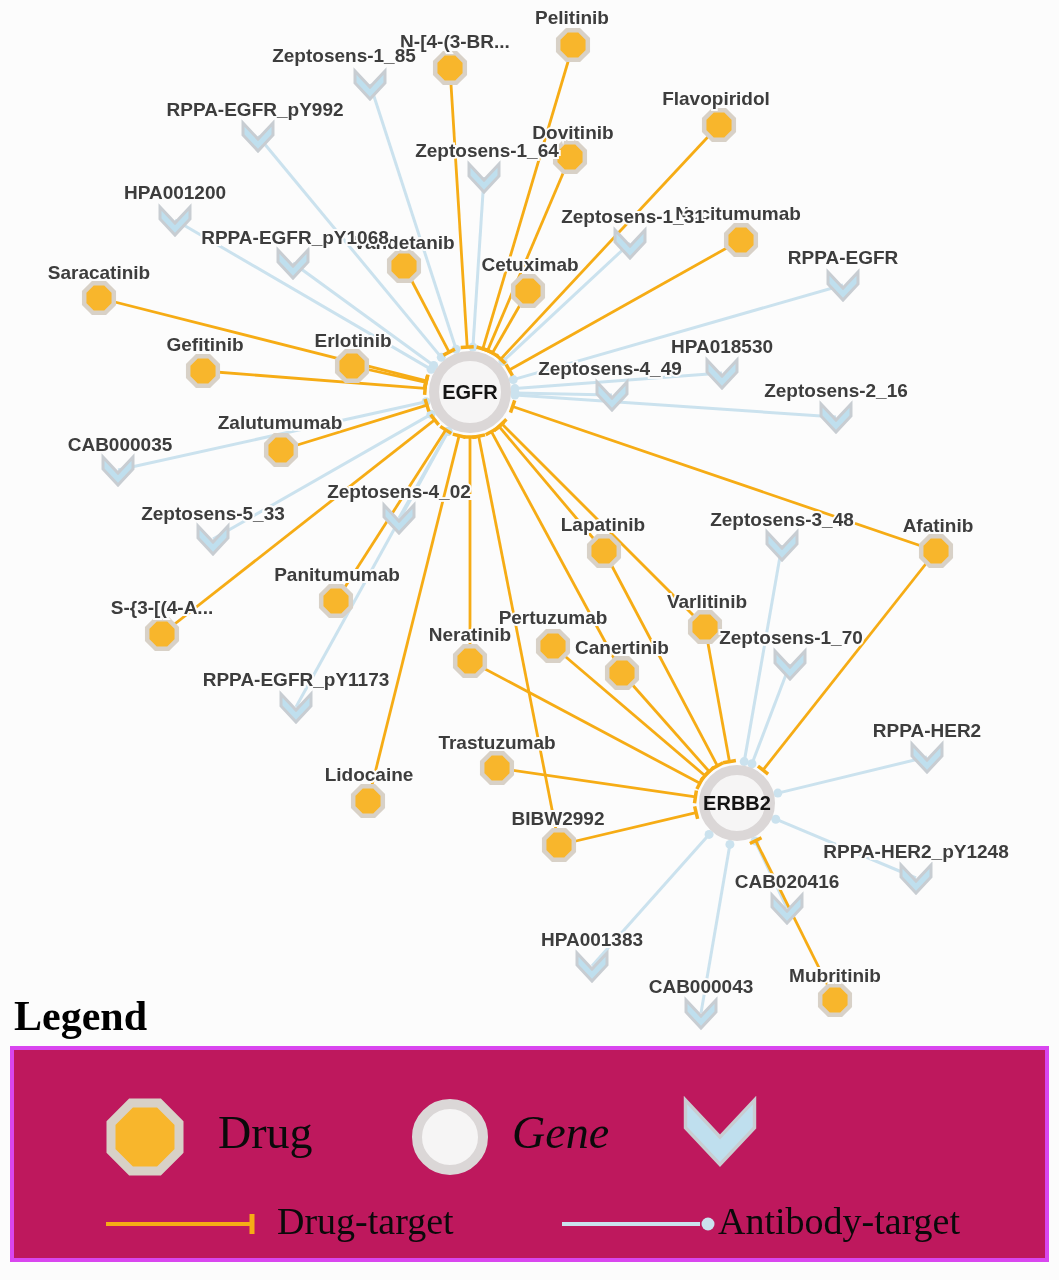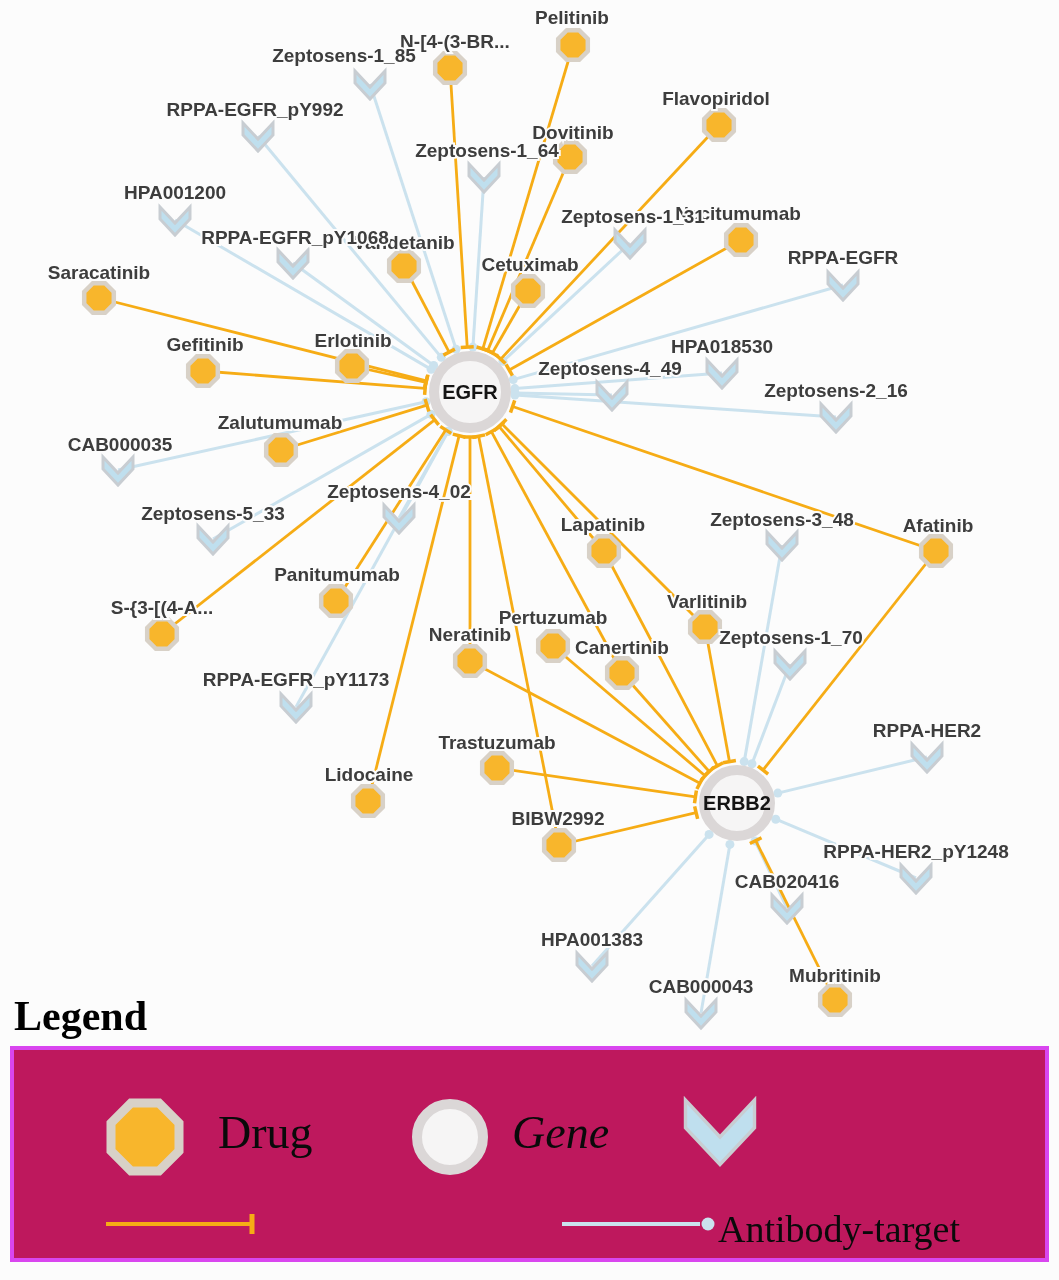--- a/index.html
+++ b/index.html
@@ -266,19 +266,20 @@
   <span class="legend-node-label" style="left:498px; top:56px;font-style:italic;">Gene</span>
 
   <svg class="abs" style="left:664px; top:46px;" width="84" height="80">
     <path class="lg-ab-chev" transform="translate(42,34) scale(2.3)" d="M -15 -13 L 0 3 L 15 -13 L 15 -1 L 0 15 L -15 -1 Z"></path>
   </svg>
 
   <svg class="abs" style="left:88px; top:158px;" width="165" height="32">
     <line class="lg-drug-line" x1="4" y1="16" x2="150" y2="16" stroke-width="4"></line>
     <line class="lg-drug-line" x1="150" y1="6" x2="150" y2="26" stroke-width="5"></line>
   </svg>
+  <span class="legend-edge-label" style="left:263px; top:149px;">Drug-target</span>
 
   <svg class="abs" style="left:544px; top:158px;" width="165" height="32">
     <line class="lg-ab-line" x1="4" y1="16" x2="142" y2="16" stroke-width="4"></line>
     <circle class="lg-ab-dot" cx="150" cy="16" r="6.5"></circle>
   </svg>
-  <span class="legend-edge-label" style="left:704px; top:157px;">Antibody-target</span>
+  <span class="legend-edge-label" style="left:704px; top:149px;">Antibody-target</span>
 </div>
 
 </body></html>

